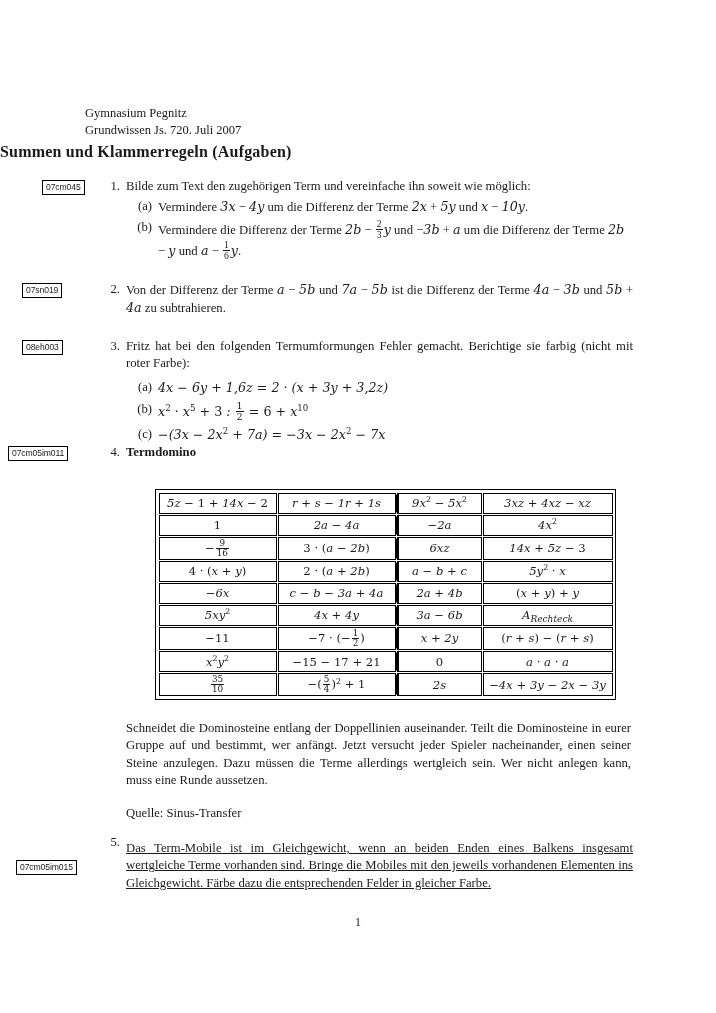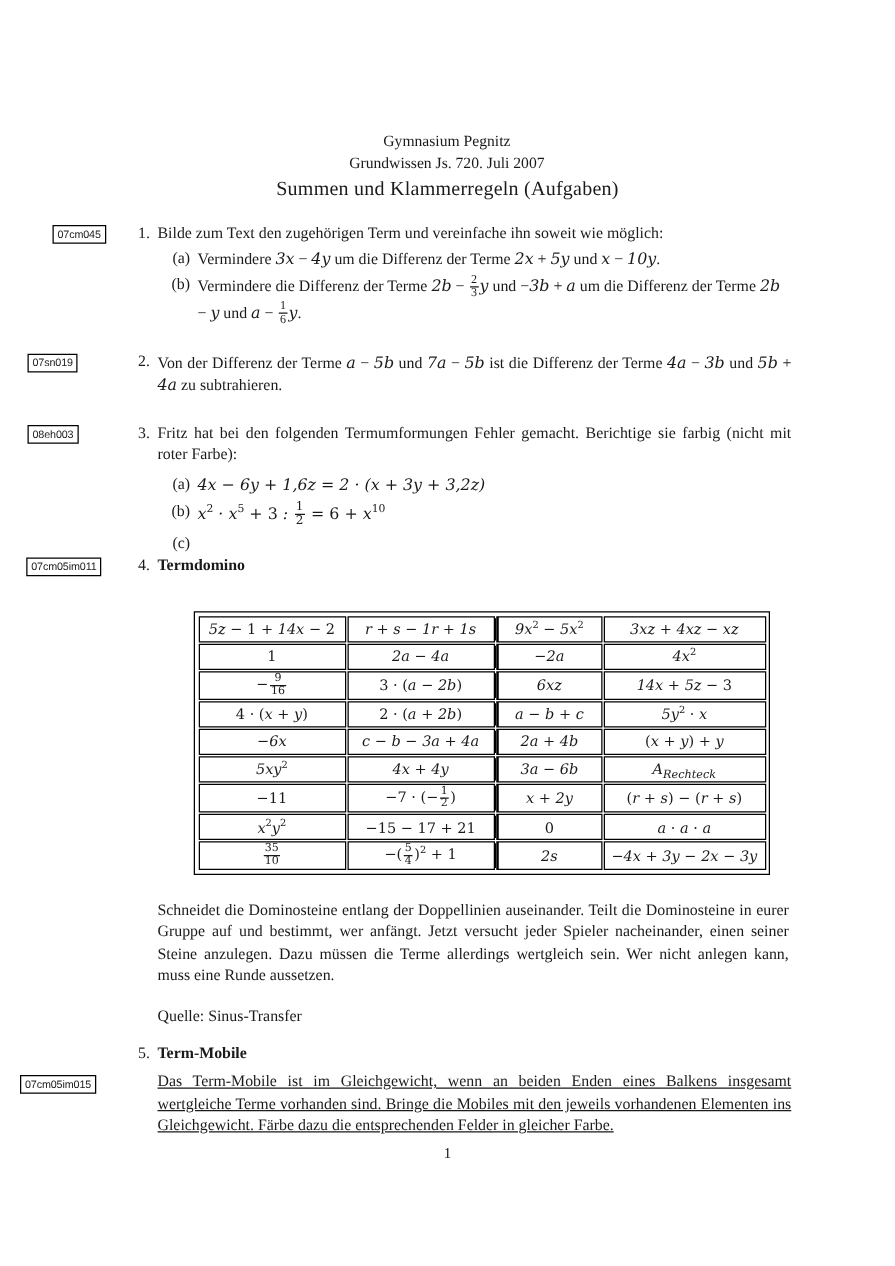--- a/index.html
+++ b/index.html
@@ -8,27 +8,27 @@
     background:#ffffff;
     font-family:"Liberation Serif", serif;
     color:#1a1a1a;
     position:relative;
     overflow:hidden;
   }
   .page { position:absolute; inset:0; }
 
   
   .header { position:absolute; left:85px; top:105px; width:545px; font-size:12.5px; line-height:17px; }
-  .hdr-row { display:flex; justify-content:center; }
+  .hdr-row { display:flex; justify-content:flex-start; }
   .hdr-left { text-align:left; }
   .hdr-right { text-align:right; }
 
   .doc-title {
     position:absolute; left:0; right:0; top:143px;
-    text-align:center; font-size:16px; font-weight:normal;
+    text-align:left; font-size:16px; font-weight:bold;
     letter-spacing:0.2px;
   }
 
   
   .mtag {
     position:absolute;
     border:1.1px solid #000;
     font-family:"Liberation Sans", sans-serif;
     font-size:8.6px;
     line-height:11px;
@@ -106,21 +106,21 @@
       <div class="hdr-left">Grundwissen Js. 7</div>
       <div class="hdr-right">20. Juli 2007</div>
     </div>
   </div>
 
   <div class="doc-title">Summen und Klammerregeln (Aufgaben)</div>
 
   <div class="mtag" style="left:22px; top:180px;margin-left:20px;">07cm045</div>
   <div class="mtag" style="left:22px; top:283px;">07sn019</div>
   <div class="mtag" style="left:22px; top:340px;">08eh003</div>
-  <div class="mtag" style="left:21px;  top:446px;">07cm05im011</div>
+  <div class="mtag" style="left:8px;  top:446px;">07cm05im011</div>
   <div class="mtag" style="left:16px;  top:836px;margin-top:24px;">07cm05im015</div>
 
   <div class="item" style="left:98px; top:178px; width:535px;">
     <div class="num">1.</div>
     <div class="itembody">
       <div>Bilde zum Text den zugehörigen Term und vereinfache ihn soweit wie möglich:</div>
       <div class="sublist">
         <div class="subitem">
           <span class="sublabel">(a)</span>
           <span>Vermindere <span class="m">3x</span> − <span class="m">4y</span> um die Differenz der Terme <span class="m">2x</span> + <span class="m">5y</span> und <span class="m">x</span> − <span class="m">10y</span>.</span>
@@ -148,20 +148,21 @@
         <div class="subitem" style="margin-bottom:4px;">
           <span class="sublabel">(a)</span>
           <span class="m">4x − 6y + 1,6z = 2 · (x + 3y + 3,2z)</span>
         </div>
         <div class="subitem" style="margin-bottom:4px;">
           <span class="sublabel">(b)</span>
           <span class="m">x<sup class="up">2</sup> · x<sup class="up">5</sup> + <span class="up">3</span> : <span class="frac up"><span class="nu">1</span><span class="de">2</span></span> = <span class="up">6</span> + x<sup class="up">10</sup></span>
         </div>
         <div class="subitem">
           <span class="sublabel">(c)</span>
+          <span class="m">−(3x − 2x<sup class="up">2</sup> + 7a) = −3x − 2x<sup class="up">2</sup> − 7x</span>
         </div>
       </div>
     </div>
   </div>
 
   <div class="item" style="left:98px; top:444px; width:535px;">
     <div class="num">4.</div>
     <div class="itembody">
       <div style="font-weight:bold;">Termdomino</div>
     </div>
@@ -228,20 +229,19 @@
     </table>
   </div>
 
   <div class="item justify" style="left:126px; top:720px; width:505px; text-align:justify;">Schneidet die Dominosteine entlang der Doppellinien auseinander. Teilt die Dominosteine in eurer Gruppe auf und bestimmt, wer anfängt. Jetzt versucht jeder Spieler nacheinander, einen seiner Steine anzulegen. Dazu müssen die Terme allerdings wertgleich sein. Wer nicht anlegen kann, muss eine Runde aussetzen.</div>
 
   <div class="item" style="left:126px; top:805px; width:505px;">Quelle: Sinus-Transfer</div>
 
   <div class="item" style="left:98px; top:834px; width:535px;">
     <div class="num">5.</div>
     <div class="itembody">
-      <div style="font-weight:bold;">Term-Mobile</div>
       <div class="justify" style="margin-top:6px;text-decoration:underline;">Das Term-Mobile ist im Gleichgewicht, wenn an beiden Enden eines Balkens insgesamt wertgleiche Terme vorhanden sind. Bringe die Mobiles mit den jeweils vorhandenen Elementen ins Gleichgewicht. Färbe dazu die entsprechenden Felder in gleicher Farbe.</div>
     </div>
   </div>
 
   <div class="pageno">1</div>
 
 </div>
 
 </body></html>

